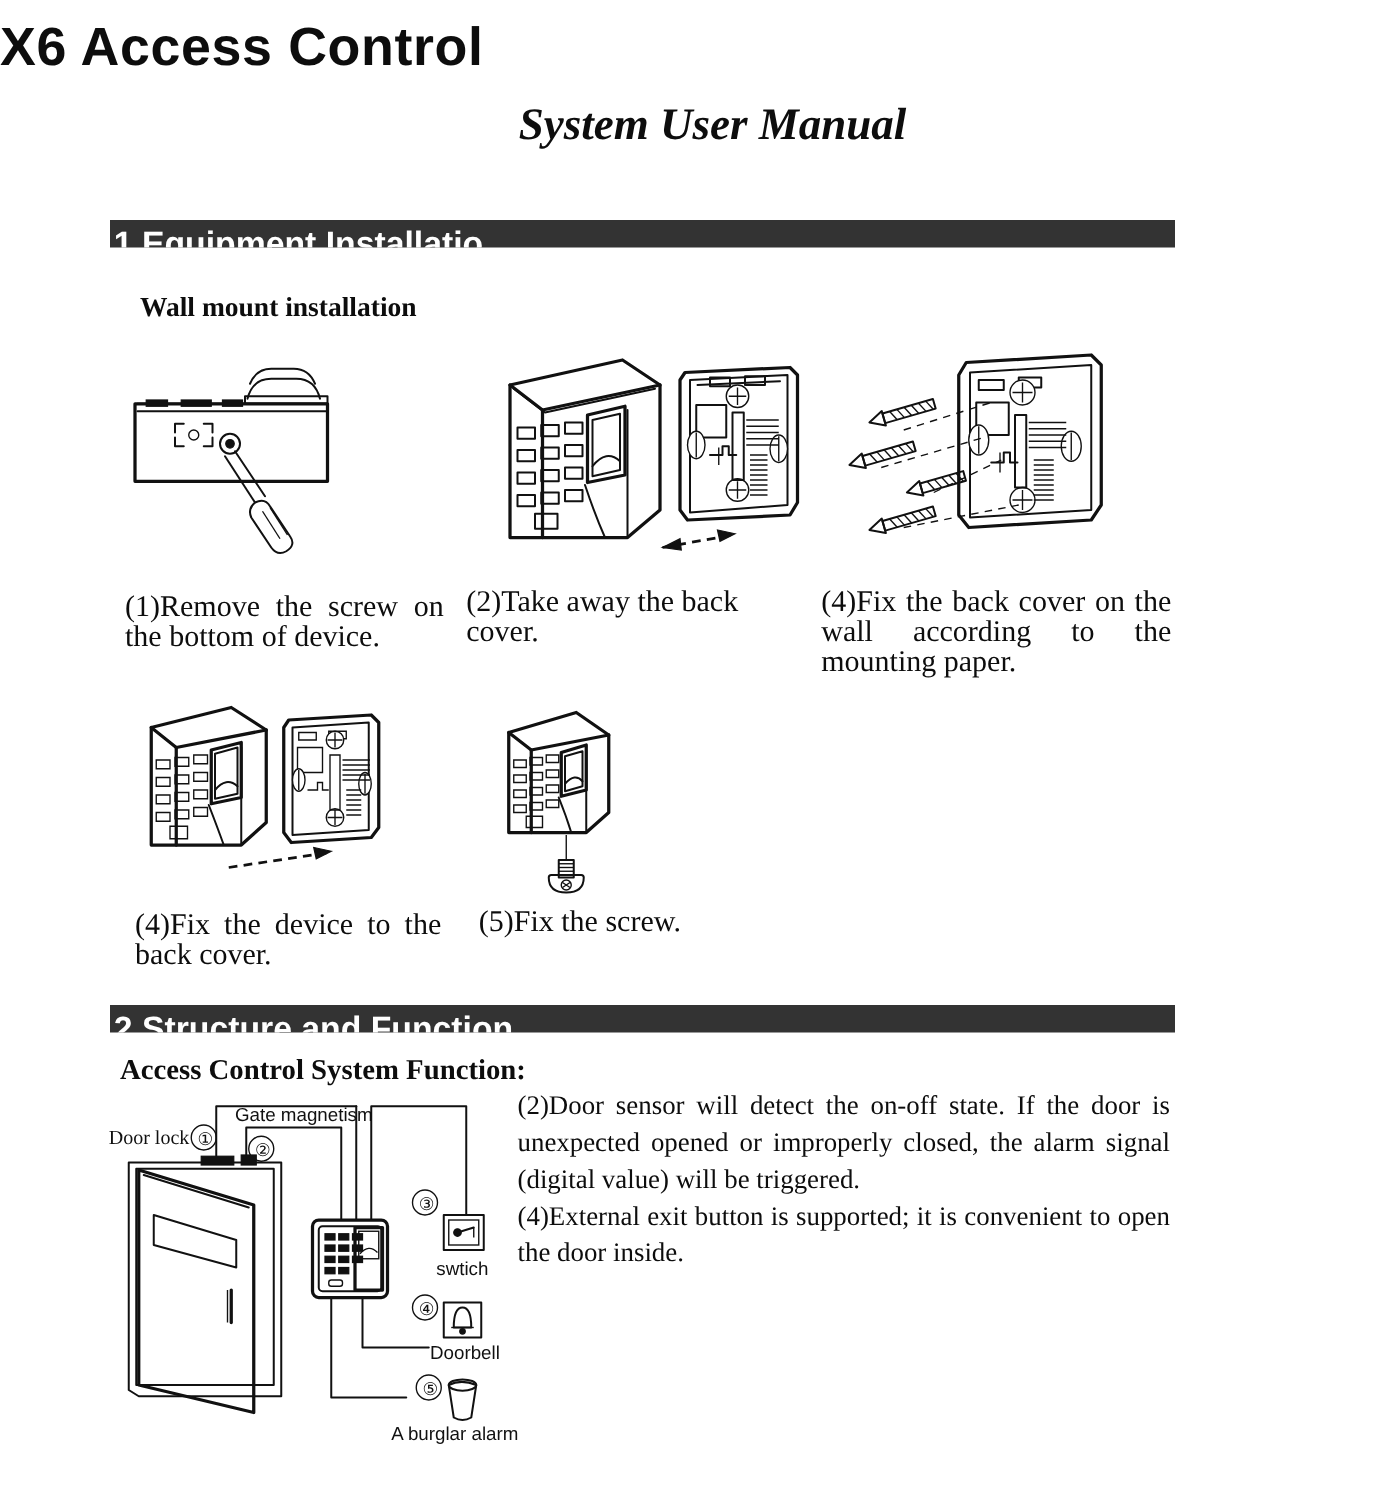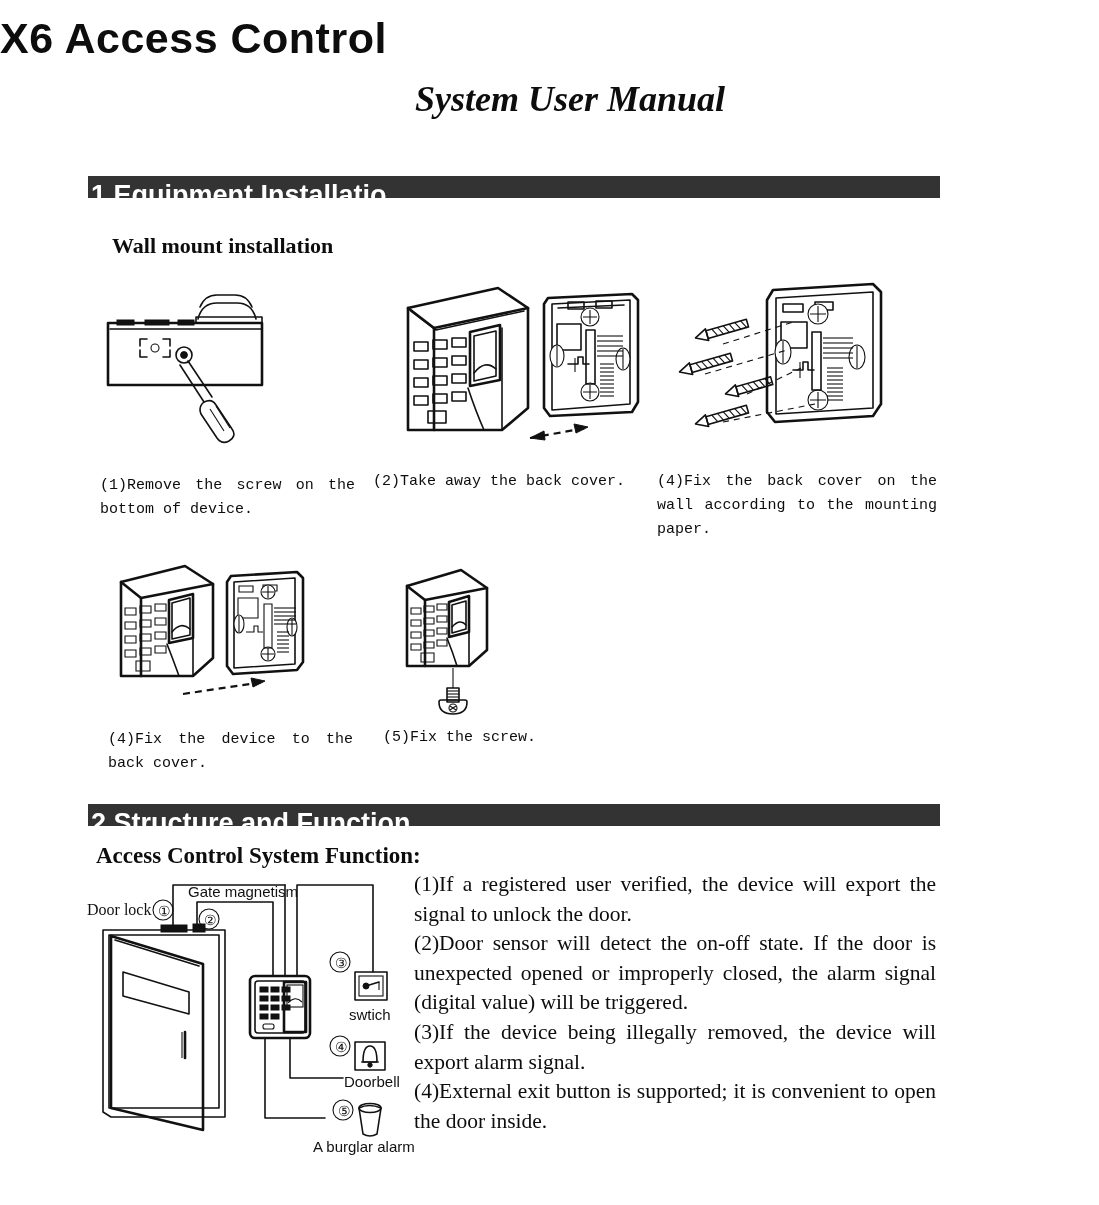--- a/index.html
+++ b/index.html
@@ -58,22 +58,22 @@
     font-family:"Liberation Serif", serif;
     font-weight:bold;
     font-size:22px;
   }
   #subhead1 { left:112px; top:233px; }
   #subhead2 { left:96px; top:843px; font-size:23px; }
 
   
   .caption {
     position:absolute;
-    font-family:Liberation Mono, monospace;
-    font-size:15px;
+    font-family:Liberation Serif, serif;
+    font-size:24px;
     line-height:24px;
     text-align:justify;
     text-justify:inter-word;
   }
   .caption.nojust { text-align:left; }
 
   #cap1 { left:100px; top:474px; width:255px; }
   #cap2 { left:373px; top:470px; width:265px; }
   #cap3 { left:657px; top:470px; width:280px; }
   #cap4 { left:108px; top:728px; width:245px; }
@@ -534,17 +534,15 @@
 
   <circle class="ln-f" cx="258" cy="230" r="10"></circle>
   <text class="difont-s" x="253" y="236" style="font-size:14px">⑤</text>
   <path class="ln" d="M274 228 q10 -5 22 0 L292 254 q-7 4 -14 0 z"></path>
   <ellipse class="ln" cx="285" cy="228" rx="11" ry="4.5" fill="#fff"></ellipse>
   <text class="difont" x="228" y="272">A burglar alarm</text>
 </svg>
 </div>
 
 <div id="func-list">
-  <p>(1)If a registered user verified, the device will export the signal to unlock the door.</p>
   <p>(2)Door sensor will detect the on-off state. If the door is unexpected opened or improperly closed, the alarm signal (digital value) will be triggered.</p>
-  <p>(3)If the device being illegally removed, the device will export alarm signal.</p>
   <p>(4)External exit button is supported; it is convenient to open the door inside.</p>
 </div>
 
 </body></html>

